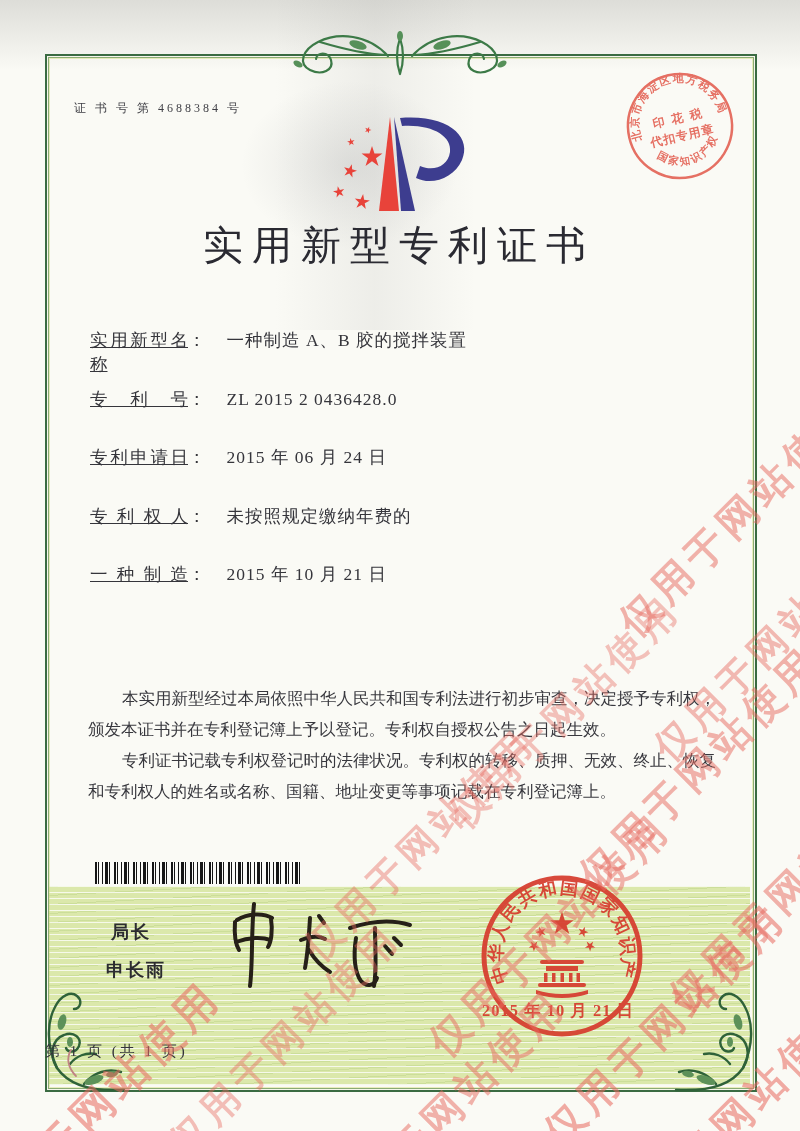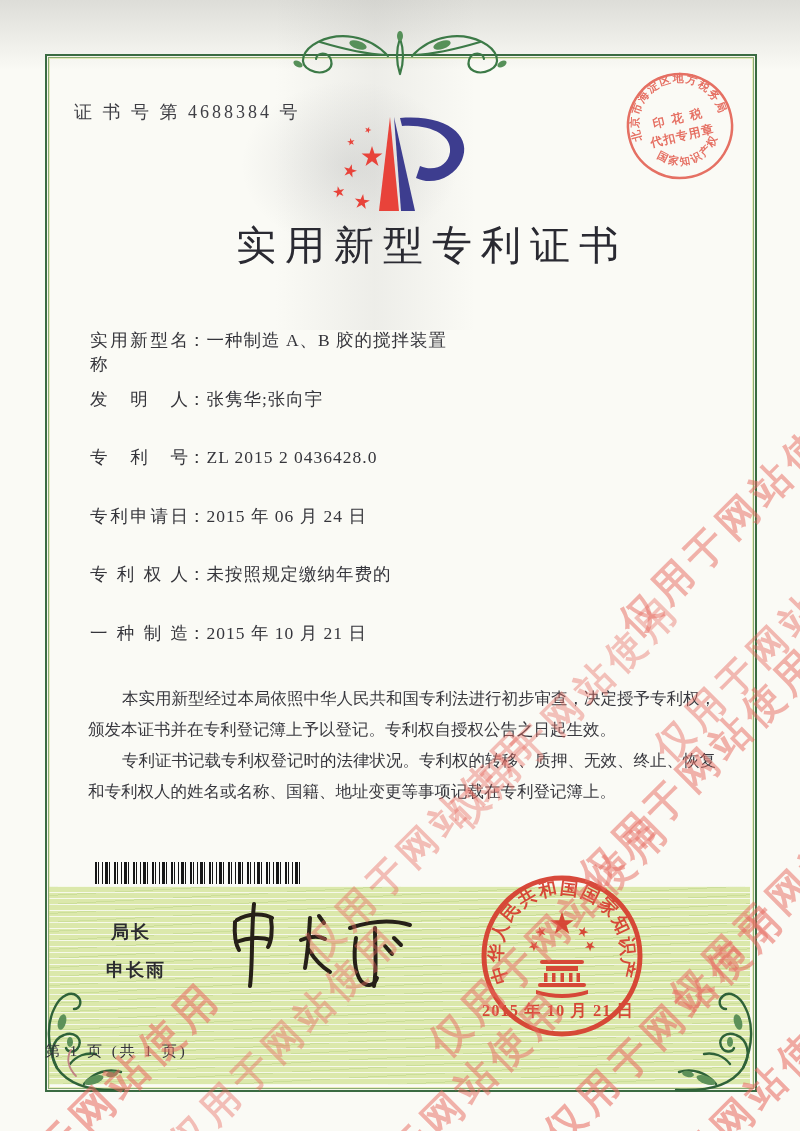--- a/index.html
+++ b/index.html
@@ -17,28 +17,28 @@
   
   .frame{position:absolute;left:45px;top:54px;width:708px;height:1034px;
     border:2px solid #3a6b42;
     box-shadow:inset 0 0 0 1px #f6f6ec, inset 0 0 0 2px #8aab74, inset 0 0 0 3px rgba(213,223,130,.5);}
   
   .band{position:absolute;left:48px;top:886px;width:702px;height:199px;
     background:
       repeating-linear-gradient(180deg,rgba(255,255,255,.75) 0 1px,rgba(255,255,255,0) 1px 6px),
       repeating-linear-gradient(177deg,rgba(164,196,108,.28) 0 1px,rgba(164,196,108,0) 1px 9px),
       #dbe8ab;}
-  .cert-number{position:absolute;left:74px;top:100px;font-size:18px;letter-spacing:3px;color:#3e3e44;}
+  .cert-number{position:absolute;left:74px;top:100px;font-size:12px;letter-spacing:3px;color:#3e3e44;}
   .title{position:absolute;left:45px;top:218px;width:708px;text-align:center;
-    font-size:40px;letter-spacing:9px;color:#2a2a32;font-weight:500;padding-left:33px;}
+    font-size:40px;letter-spacing:9px;color:#2a2a32;font-weight:500;}
   .fields{position:absolute;left:90px;top:328px;width:630px;}
   .frow{height:58.5px;font-size:17.5px;color:#35353b;}
-  .flabel{display:inline-block;width:98px;text-align:justify;text-align-last:justify;vertical-align:top;}
+  .flabel{display:inline-block;width:98px;text-align:justify;text-align-last:justify;vertical-align:top;text-decoration:underline;}
   .fcolon{display:inline-block;}
-  .fvalue{margin-left:1px;letter-spacing:1px;}
+  .fvalue{margin-left:21px;letter-spacing:1px;}
   .paras{position:absolute;left:88px;top:660px;width:628px;font-size:16.5px;line-height:31px;
     color:#38383e;text-align:justify;margin-top:23px;}
   .paras p{margin:0;text-indent:34px;}
   .barcode{position:absolute;left:95px;top:862px;width:206px;height:22px;
     background:repeating-linear-gradient(90deg,
       #161616 0 2px,#fbfbf8 2px 3px,#161616 3px 4px,#fbfbf8 4px 7px,
       #161616 7px 8px,#fbfbf8 8px 10px,#161616 10px 13px,#fbfbf8 13px 14px,
       #161616 14px 15px,#fbfbf8 15px 19px);}
   .director{position:absolute;left:96px;top:920px;font-size:18px;font-weight:700;color:#2c2c30;letter-spacing:2px;text-align:center;}
   .director .name{margin-top:14px;padding-left:10px;}
@@ -129,21 +129,20 @@
     <use href="#st" transform="translate(32,88) scale(0.8) rotate(8)"></use>
     <use href="#st" transform="translate(38,16) scale(0.35) rotate(20)"></use>
     <use href="#st" transform="translate(21,28) scale(0.4) rotate(-10)"></use>
   </g>
 </svg>
 
 <div class="title">实用新型专利证书</div>
 
 <div class="fields">
   <div class="frow"><span class="flabel">实用新型名称</span><span class="fcolon">：</span><span class="fvalue">一种制造 A、B 胶的搅拌装置</span></div>
-  <div class="frow"><span class="flabel">发明人</span><span class="fcolon">：</span><span class="fvalue">张隽华;张向宇</span></div>
   <div class="frow"><span class="flabel">专利号</span><span class="fcolon">：</span><span class="fvalue">ZL 2015 2 0436428.0</span></div>
   <div class="frow"><span class="flabel">专利申请日</span><span class="fcolon">：</span><span class="fvalue">2015 年 06 月 24 日</span></div>
   <div class="frow"><span class="flabel">专利权人</span><span class="fcolon">：</span><span class="fvalue">未按照规定缴纳年费的</span></div>
   <div class="frow"><span class="flabel">一种制造</span><span class="fcolon">：</span><span class="fvalue">2015 年 10 月 21 日</span></div>
 </div>
 
 <div class="paras">
   <p>本实用新型经过本局依照中华人民共和国专利法进行初步审查，决定授予专利权，颁发本证书并在专利登记簿上予以登记。专利权自授权公告之日起生效。</p>
   <p>专利证书记载专利权登记时的法律状况。专利权的转移、质押、无效、终止、恢复和专利权人的姓名或名称、国籍、地址变更等事项记载在专利登记簿上。</p>
 </div>

